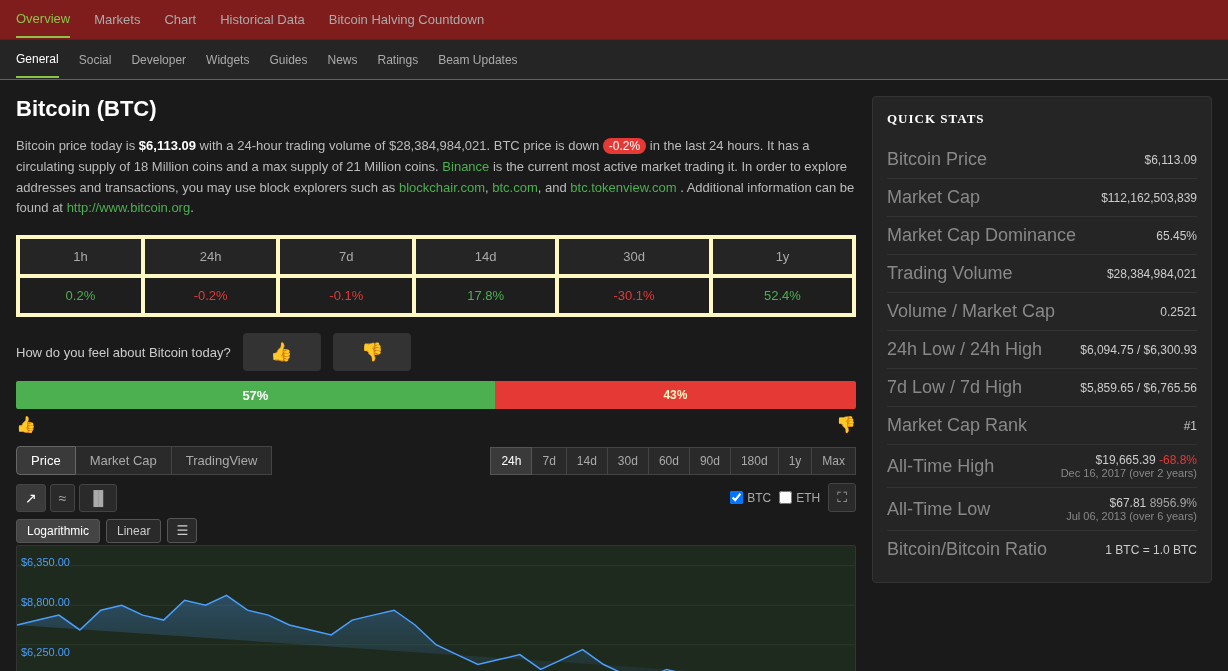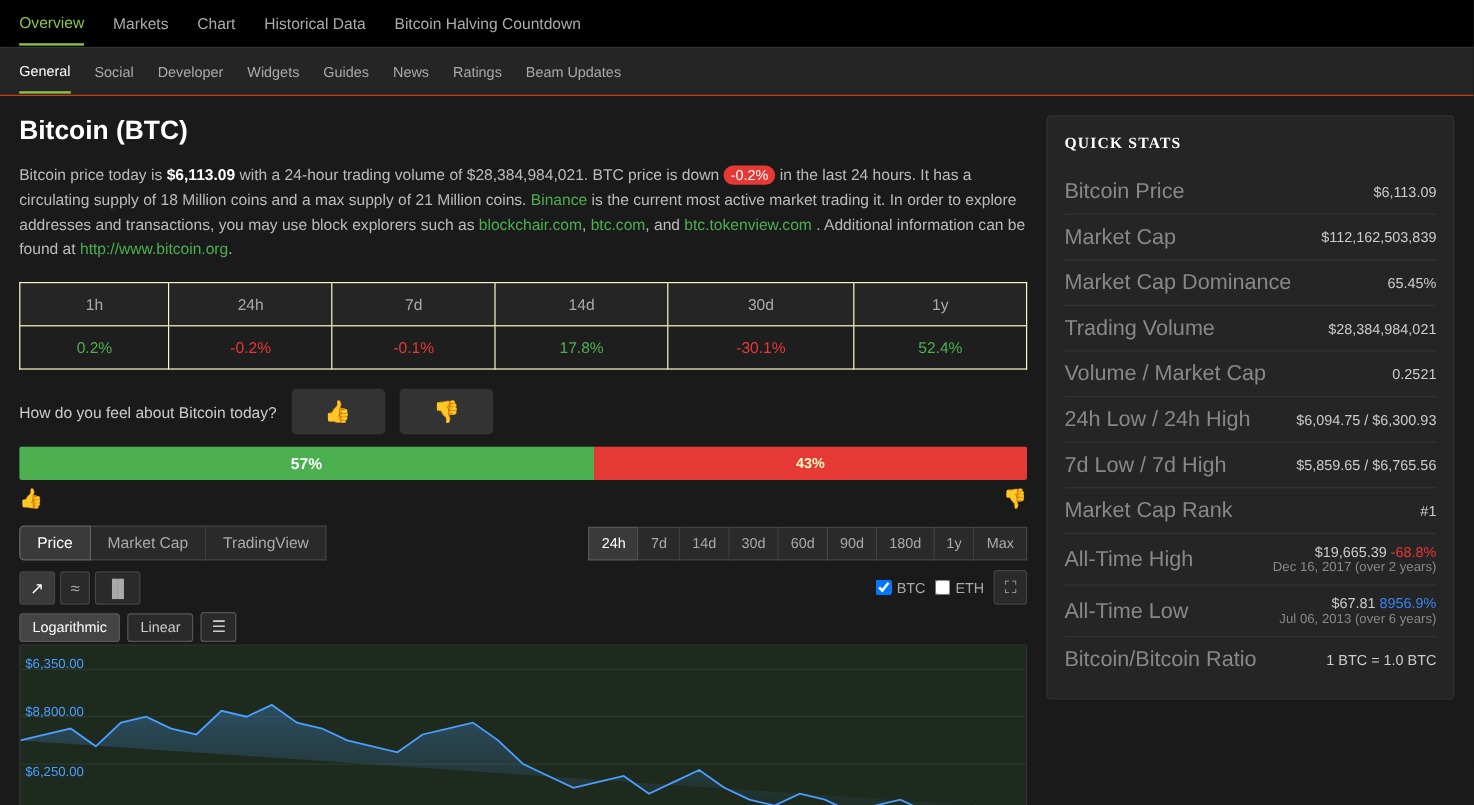--- a/index.html
+++ b/index.html
@@ -1,19 +1,19 @@
 <!DOCTYPE html>
 <html><head>
   <meta charset="utf-8">
   <style>
     * { box-sizing: border-box; margin: 0; padding: 0; }
     body { background: #1a1a1a; color: #ccc; font-family: Arial, sans-serif; font-size: 13px; width: 1228px; min-height: 671px; overflow-x: hidden; }
 
     
-    .top-nav { background: #000000; display: flex; align-items: center; padding: 0 16px; height: 40px; border-bottom: 1px solid #333; }
+    .top-nav { background: #7f1d1d; display: flex; align-items: center; padding: 0 16px; height: 40px; border-bottom: 1px solid #333; }
     .top-nav a { color: #aaa; text-decoration: none; margin-right: 24px; font-size: 13px; font-weight: 500; padding: 10px 0; }
     .top-nav a.active { color: #8bc34a; border-bottom: 2px solid #8bc34a; }
 
     
     .sub-nav { background: #252525; display: flex; align-items: center; padding: 0 16px; height: 40px; border-bottom: 1px solid #c2410c; }
     .sub-nav a { color: #aaa; text-decoration: none; margin-right: 20px; font-size: 12px; padding: 10px 0; }
     .sub-nav a.active { color: #fff; border-bottom: 2px solid #8bc34a; }
 
     
     .main-layout { display: flex; padding: 16px; gap: 16px; }
@@ -24,21 +24,21 @@
     .page-title { font-size: 22px; color: #fff; font-weight: bold; margin-bottom: 14px; }
 
     
     .description { color: #bbb; font-size: 13px; line-height: 1.6; margin-bottom: 16px; }
     .description strong { color: #fff; }
     .description a { color: #4caf50; text-decoration: none; }
     .badge-red { background: #e53935; color: #fff; border-radius: 10px; padding: 1px 6px; font-size: 12px; }
 
     
     .price-table { width: 100%; border-collapse: collapse; margin-bottom: 16px; }
-    .price-table th, .price-table td { border: 1px solid #fef9c3; text-align: center; padding: 10px 8px; }
+    .price-table th, .price-table td { border: 4px solid #fef9c3; text-align: center; padding: 10px 8px; }
     .price-table th { background: #252525; color: #aaa; font-weight: normal; }
     .price-table td { background: #1e1e1e; font-size: 13px; }
     .pos { color: #4caf50; }
     .neg { color: #e53935; }
 
     
     .sentiment-row { display: flex; align-items: center; margin-bottom: 10px; gap: 12px; }
     .sentiment-btn { background: #333; border: none; border-radius: 4px; padding: 8px 28px; cursor: pointer; font-size: 18px; }
 
     
@@ -83,21 +83,21 @@
     .chart-price-3 { top: 100px; }
 
     
     .quick-stats { background: #252525; border: 1px solid #333; border-radius: 4px; padding: 14px; }
     .quick-stats-title { color: #fff; font-size: 13px; font-weight: bold; margin-bottom: 14px; letter-spacing: 1px; font-family: Liberation Serif, serif; }
     .stat-row { display: flex; justify-content: space-between; align-items: center; padding: 8px 0; border-bottom: 1px solid #333; }
     .stat-row:last-child { border-bottom: none; }
     .stat-label { color: #888; font-size: 18px; }
     .stat-value { color: #ccc; font-size: 12px; text-align: right; }
     .stat-value .neg { color: #e53935; }
-    .stat-value .pos { color: #3b82f6; }
+    .stat-value .pos { color: #a3a3a3; }
     .stat-value small { color: #888; font-size: 11px; display: block; }
 
     
     .chart-svg { width: 100%; height: 100%; }
   </style>
 </head>
 <body>
 
 <nav class="top-nav">
   <a class="active">Overview</a>

